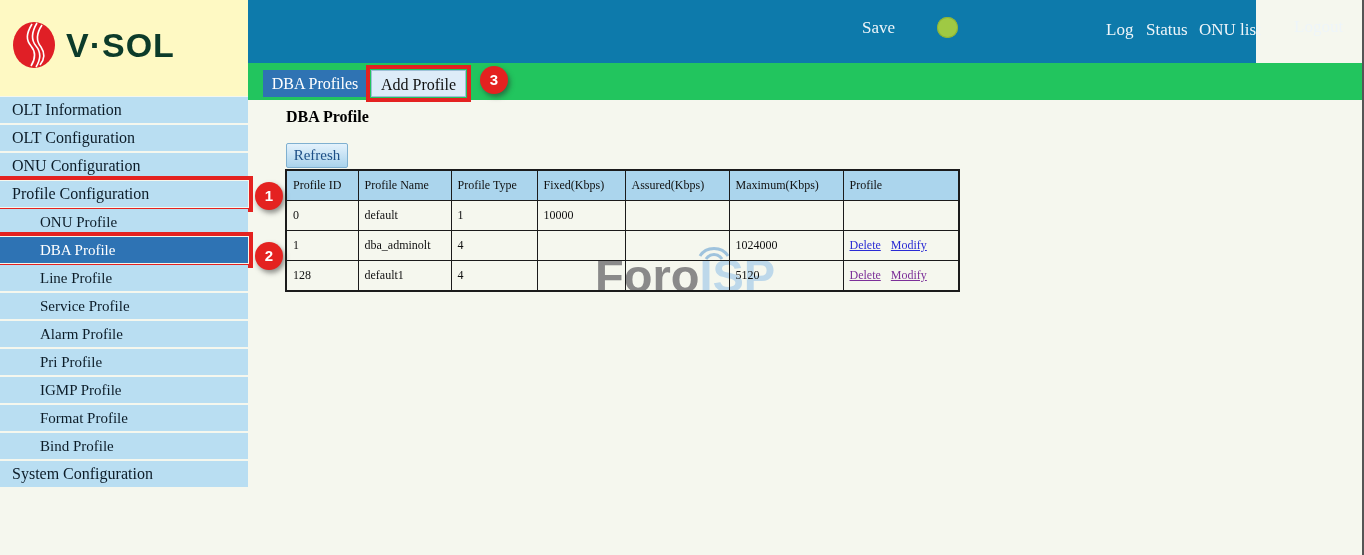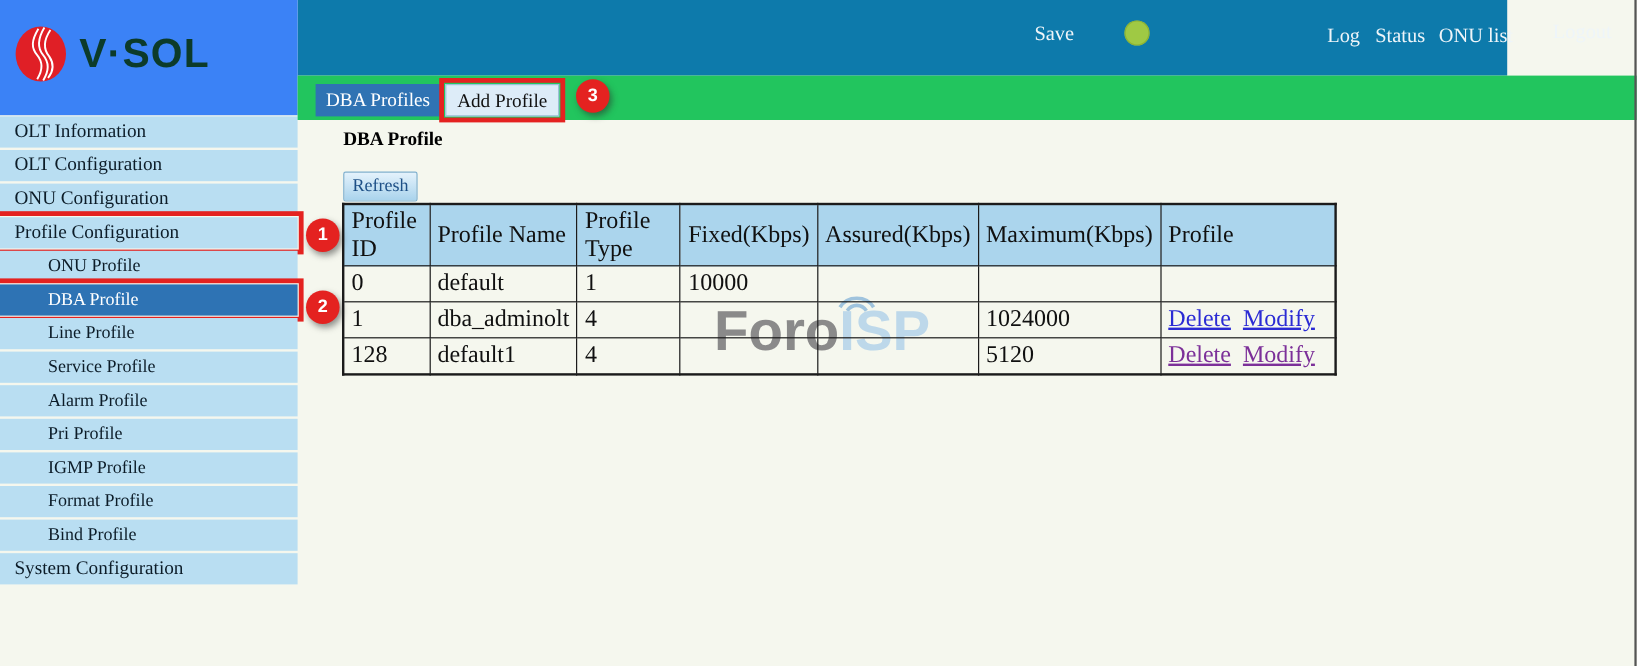--- a/index.html
+++ b/index.html
@@ -13,21 +13,21 @@
   .topbar{position:absolute;left:248px;top:0;width:1008px;height:63px;background:#0d7aab;}
   .topbar .txt{position:absolute;color:#eef5f9;font-size:17px;white-space:nowrap;cursor:pointer;}
   .save-label{left:614px;top:18px;}
   .status-dot{position:absolute;left:689px;top:17px;width:21px;height:21px;border-radius:50%;
     background:#9fc944;box-shadow:inset 0 0 0 1px #8db335;}
   .nav-log{left:858px;top:20px;}
   .nav-status{left:898px;top:20px;}
   .nav-onulist{left:951px;top:20px;}
   .nav-logout{left:1046px;top:17px;}
   
-  .logo-panel{position:absolute;left:0;top:0;width:248px;height:96px;background:#3b82f6;}
+  .logo-panel{position:absolute;left:0;top:0;width:248px;height:96px;background:#fef9c3;}
   .logo-wrap{position:absolute;left:12px;top:20px;display:flex;align-items:center;}
   .brand-text{font-family:"Liberation Sans",sans-serif;font-weight:900;font-size:34px;
     color:#0c3b2a;letter-spacing:1px;margin-left:8px;}
   
   .sidebar{position:absolute;left:0;top:97px;width:248px;}
   .item{height:26px;line-height:26px;margin-bottom:2px;background:#b9def2;
     font-size:16px;color:#0c1c28;padding-left:12px;cursor:pointer;position:relative;}
   .item.sub{padding-left:40px;font-size:15px;}
   .item.selected{background:#2e73b4;color:#ffffff;}
   .ann{outline:4px solid #e42220;outline-offset:1px;}
@@ -50,21 +50,21 @@
     background:linear-gradient(#e4f2fc,#a9d3ec);border:1px solid #7fb0d0;border-radius:2px;
     font-family:"Liberation Serif",serif;font-size:15px;color:#1d4f86;cursor:pointer;padding:0;}
   
   .watermark{position:absolute;left:595px;top:252px;font-family:"Liberation Sans",sans-serif;
     font-weight:bold;font-size:47px;line-height:1;pointer-events:none;white-space:nowrap;}
   .wm1{color:#8a8a8a;}
   .wm2{color:#bdd8ea;}
   .wm-arcs{position:absolute;left:690px;top:238px;pointer-events:none;}
   
   .dba-table{position:absolute;left:285px;top:169px;border-collapse:collapse;
-    font-size:20px;color:#101010;border:2px solid #1b1b1b;}
+    font-size:12px;color:#101010;border:2px solid #1b1b1b;}
   .dba-table th,.dba-table td{border:1px solid #1b1b1b;padding:2px 6px;height:25px;
     text-align:left;font-weight:normal;background:transparent;}
   .dba-table th{background:#abd5ed;}
   .dba-table a{text-decoration:underline;cursor:pointer;}
   .acts a{margin-right:10px;text-decoration:underline;}
   .row-blue a{color:#2b2bd4;}
   .row-purple a{color:#7c3099;}
   .edge-line{position:absolute;right:0;top:0;width:2px;height:555px;background:#555;z-index:40;}
 </style>
 </head>

